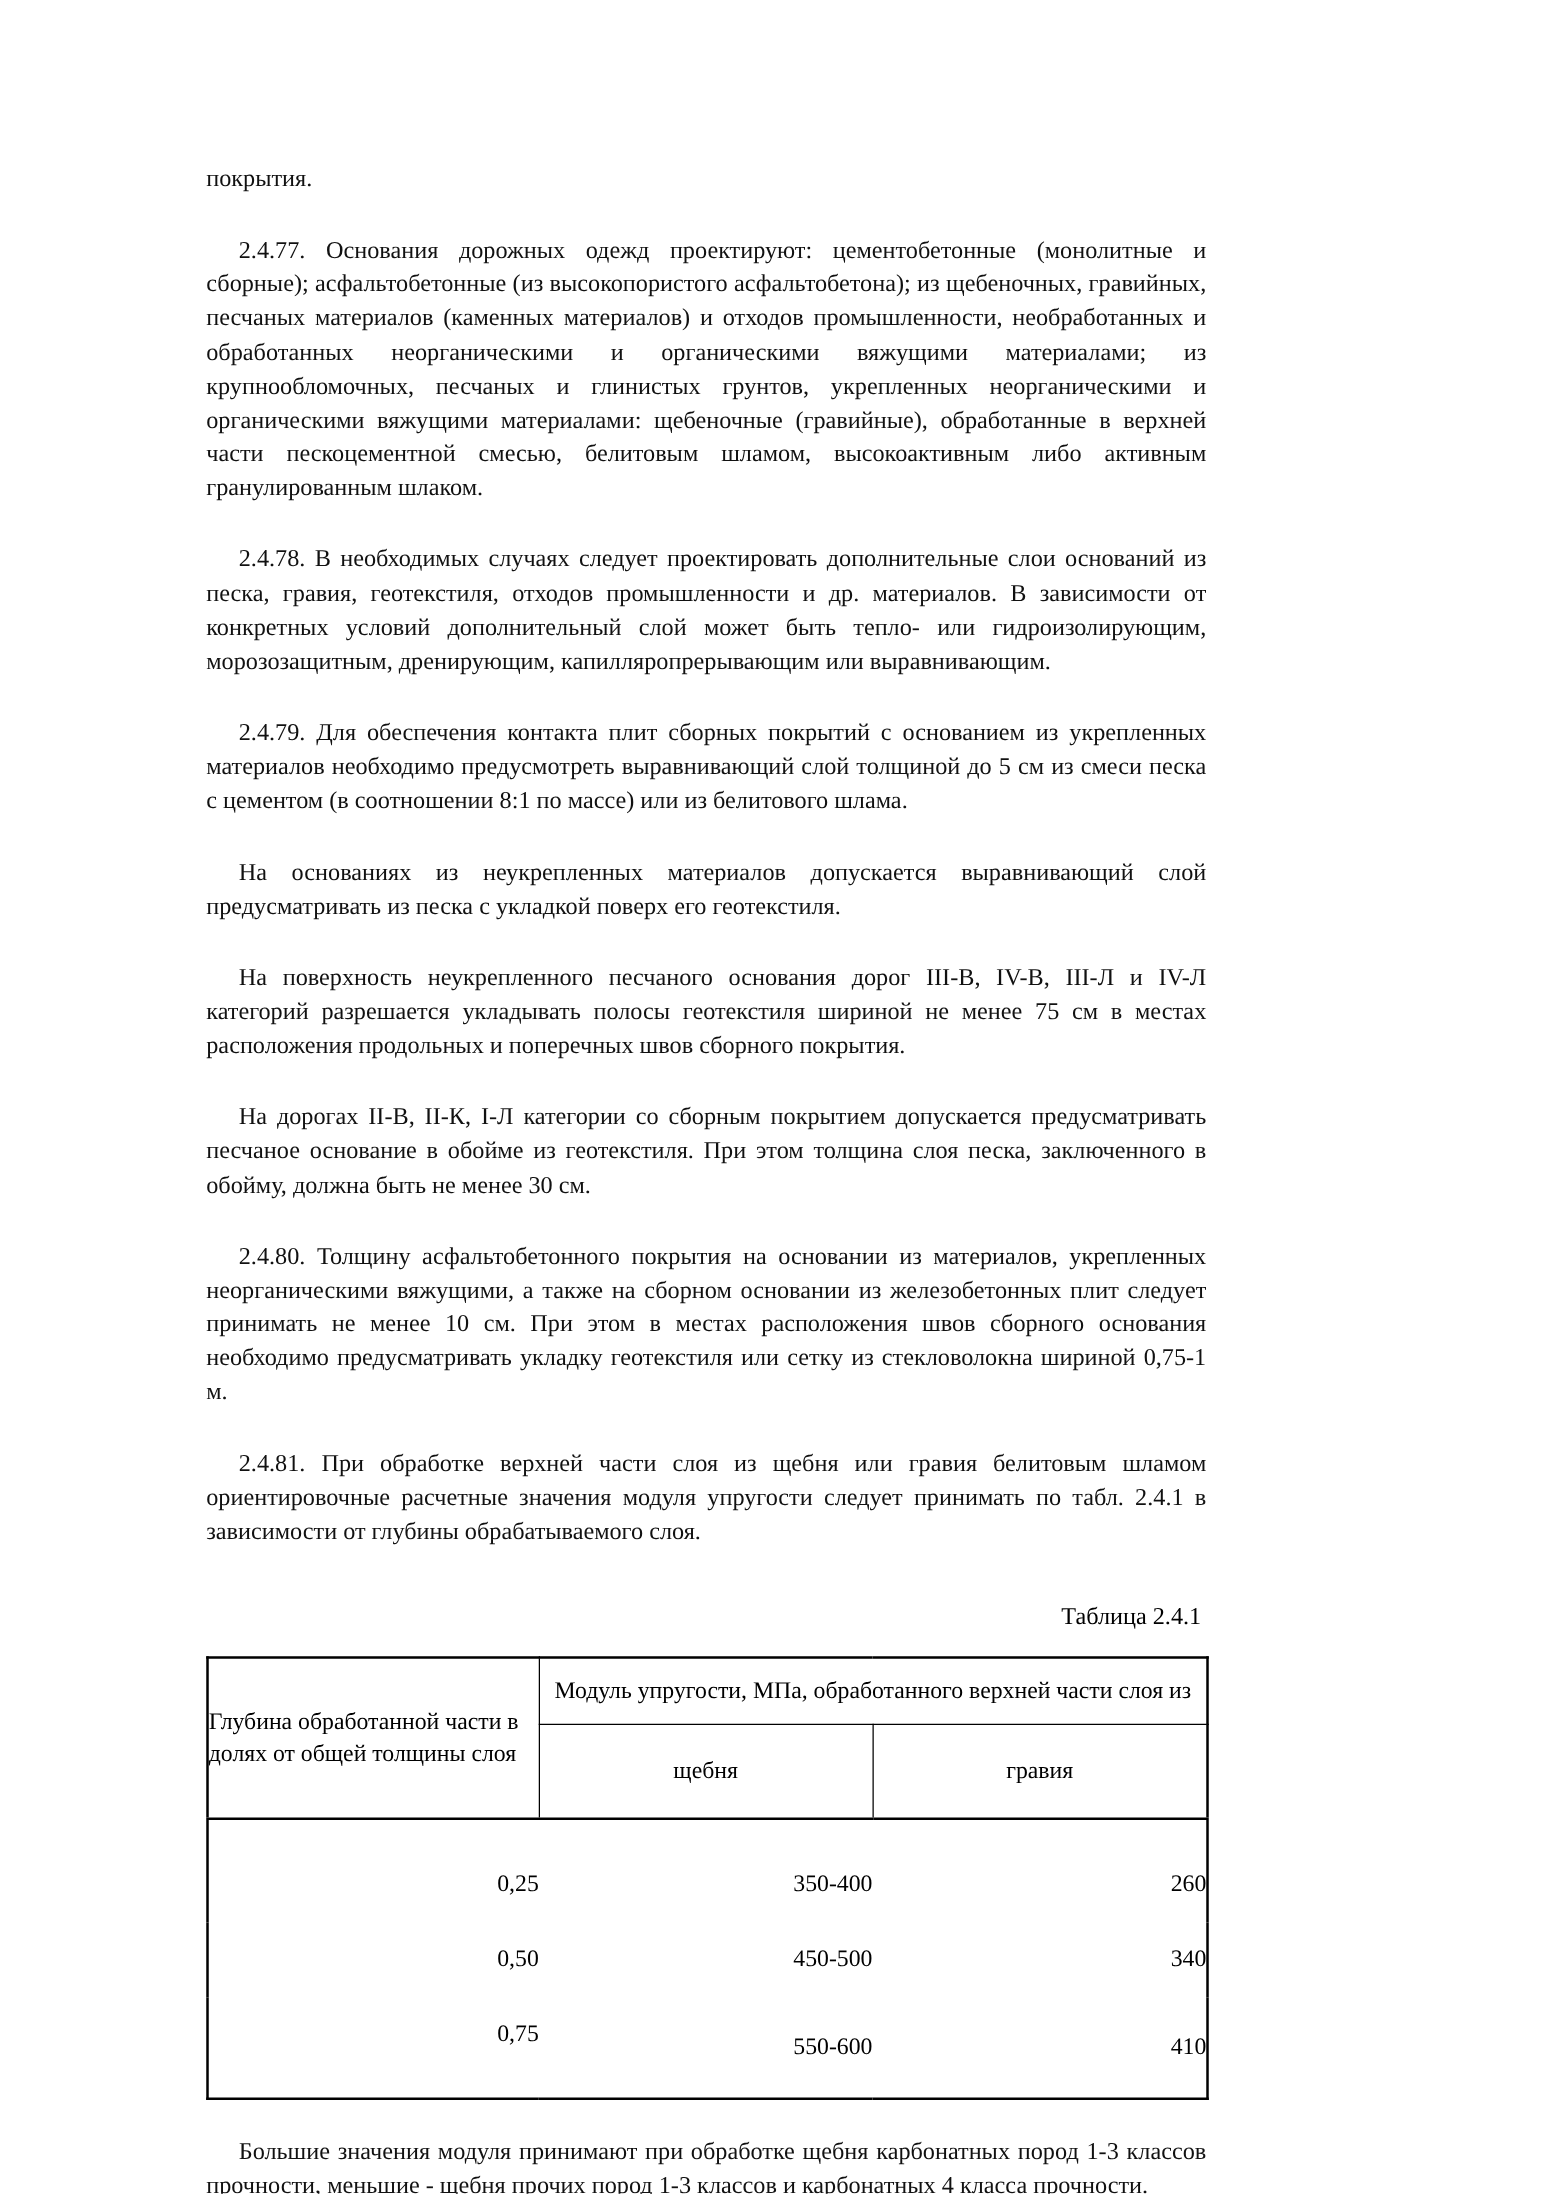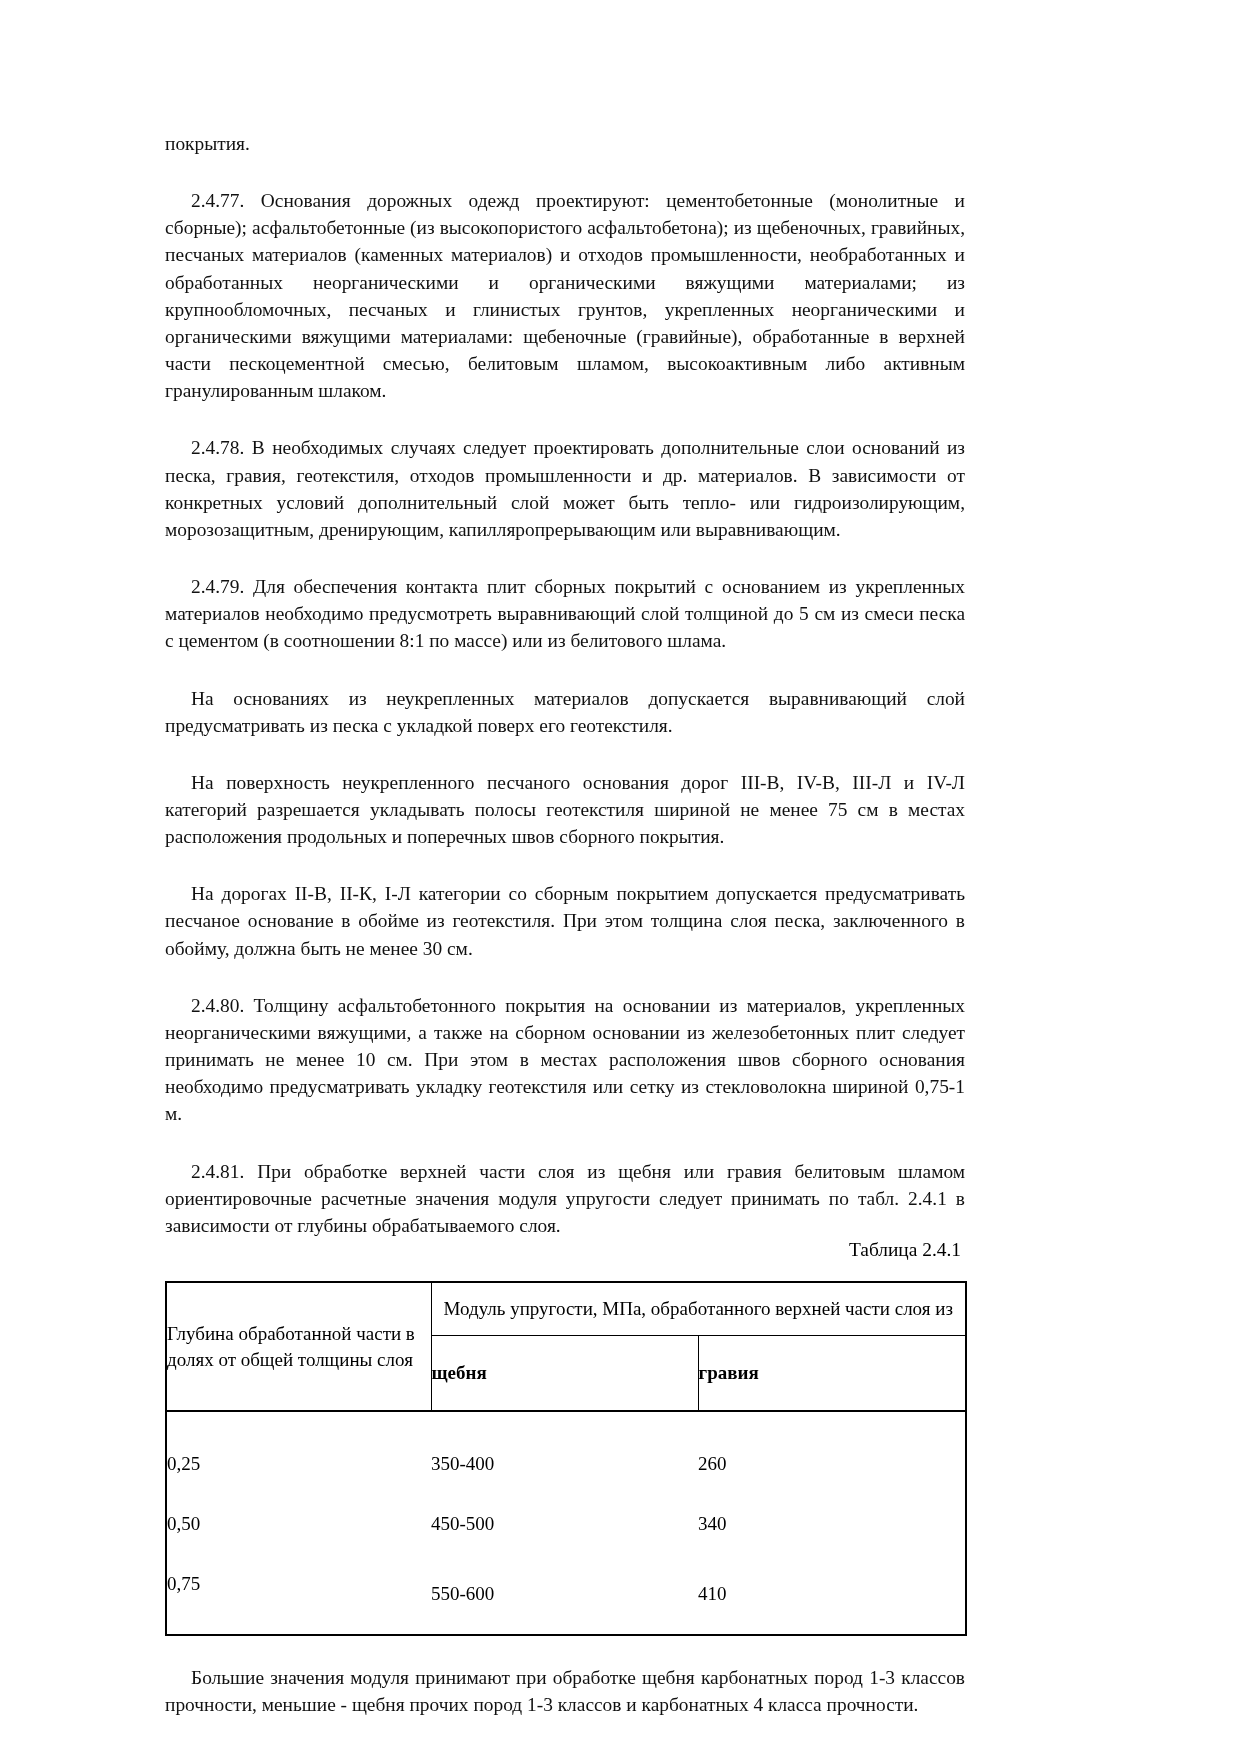--- a/index.html
+++ b/index.html
@@ -32,20 +32,21 @@
     color: #111;
   }
   p.indent {
     text-indent: 26px;
   }
   .gap-md { height: 30px; }
 
   .table-caption {
     font-size: 19.4px;
     text-align: right;
+    margin-top: 44px;
     margin-bottom: 20px;
     padding-right: 4px;
   }
 
   table.data-table {
     border-collapse: collapse;
     width: 800px;
     table-layout: fixed;
     border: 2px solid #000;
     font-size: 19px;
@@ -60,27 +61,26 @@
     line-height: 1.32;
     text-align: left;
     vertical-align: top;
   }
   .th-span {
     text-align: center;
     padding: 16px 10px;
     height: 52px;
   }
   .th-sub {
-    text-align: left;
+    text-align: center;
     height: 74px;
     padding: 8px;
-    font-weight: bold;
   }
   .body-cell {
-    text-align: left;
+    text-align: right;
     height: 60px;
     border-left: none !important;
     border-right: none !important;
     border-bottom: none !important;
     border-top: none !important;
   }
   td.col-left-border { border-left: 2px solid #000; }
   td.col-right-border { border-right: 2px solid #000; }
 
   .note {

